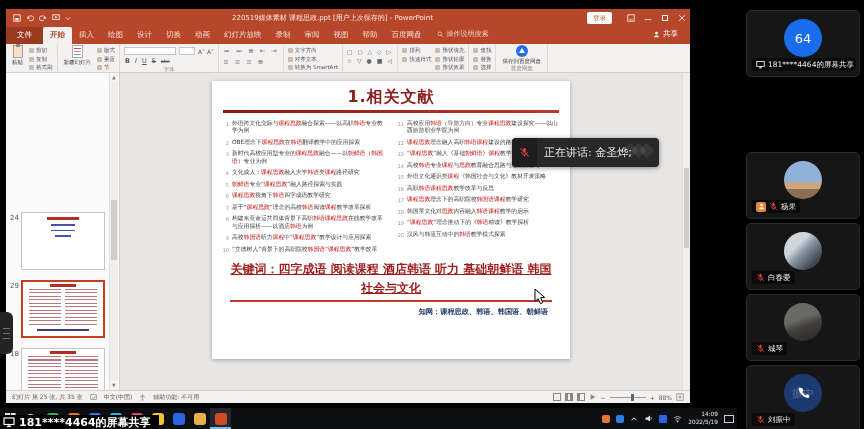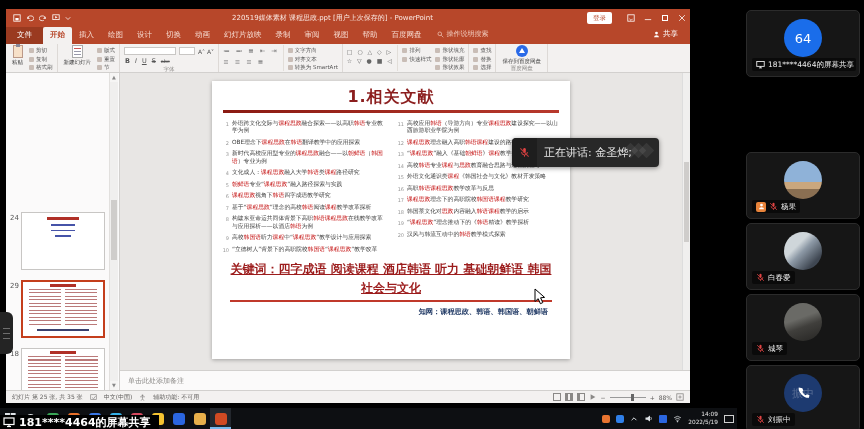--- a/index.html
+++ b/index.html
@@ -500,23 +500,20 @@
             </div>
             <div class="kwblock">
               <span>关键词：四字成语 阅读课程 酒店韩语 听力 基础朝鲜语 韩国社会与文化</span><br>
             </div>
             <div class="srcline">知网：课程思政、韩语、韩国语、朝鲜语</div>
           </div>
           <div class="escroll">
               <div class="sthumb"></div>
             </div>
         </div>
-        <div class="notes">
-          <span>单击此处添加备注</span>
-        </div>
       </div>
     </div>
 
     <div class="status">
       <span>幻灯片 第 25 张, 共 35 张</span>
       <svg width="7" height="7" viewBox="0 0 10 10">
           <rect x="1" y="1" width="8" height="7" fill="none" stroke="#8a8886" stroke-width="1"></rect>
           <path d="M3 5l2 2 3-4" fill="none" stroke="#8a8886" stroke-width="1"></path>
         </svg>
       <span>中文(中国)</span>

